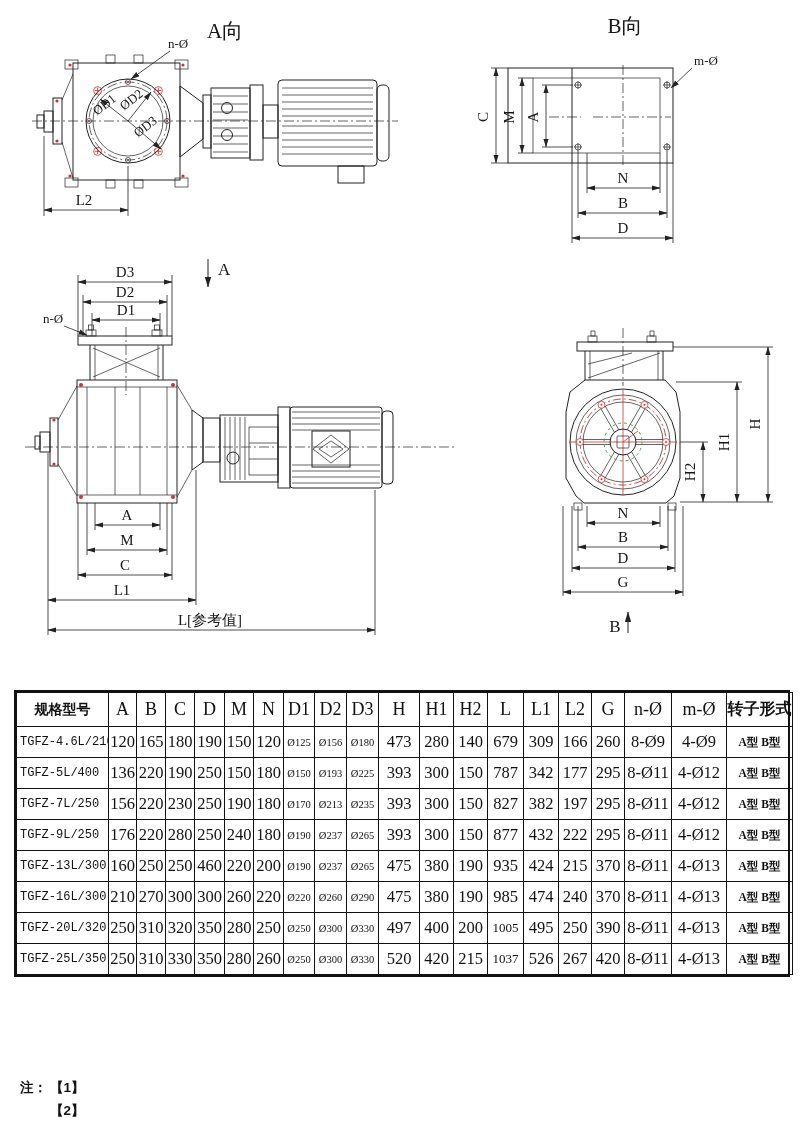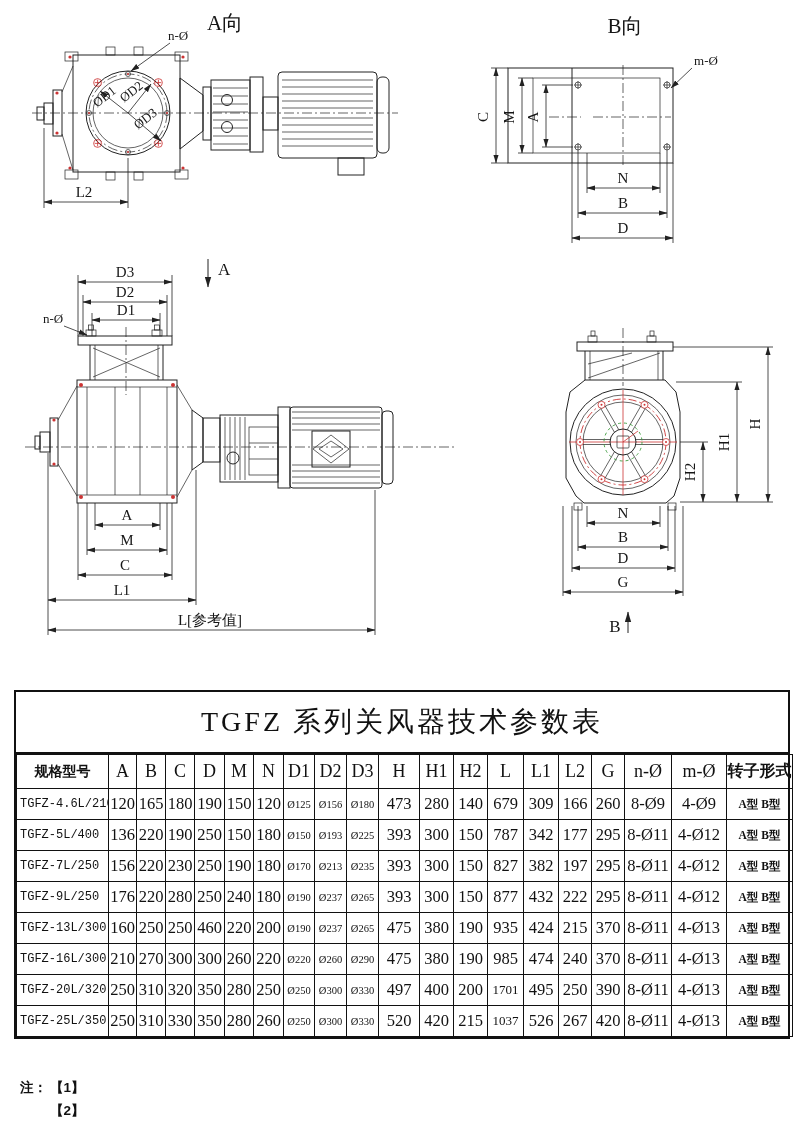--- a/index.html
+++ b/index.html
@@ -37,21 +37,21 @@
   .ptable td.c-rotor{font-size:11.5px;font-weight:bold;}
   
   .notes{position:absolute;left:20px;top:1076px;font-size:13.5px;font-weight:bold;
          line-height:23px;color:#111;font-family:"Liberation Sans",sans-serif;}
   .notes .row{display:flex;}
   .notes .pre{width:30px;flex:none;}
 </style>
 </head>
 <body>
 
-<div class="draw" style="left:20px;top:0;text-align:right;">
+<div class="draw" style="left:20px;top:8px;text-align:right;">
 <svg width="420" height="245" viewBox="0 0 420 245">
   <defs>
     <marker id="arrA" viewBox="0 0 10 6" refX="9.5" refY="3" markerWidth="11" markerHeight="7" orient="auto-start-reverse">
       <path d="M0,0 L10,3 L0,6 z" fill="#222"></path>
     </marker>
   </defs>
   <text class="vtitle" x="205" y="30" text-anchor="middle">A向</text>
 
   <line class="cl" x1="12" y1="113" x2="378" y2="113"></line>
 
@@ -513,21 +513,20 @@
   </g>
 
   <g>
     <line class="ln" x1="98" y1="313" x2="98" y2="292" marker-end="url(#arrE)"></line>
     <text style="font-size:17px" x="85" y="312" text-anchor="middle">B</text>
   </g>
 </svg>
 </div>
 
 <div class="ptable">
-  <div class="ptitle">TGFZ 系列关风器技术参数表</div>
   <table>
     <colgroup>
       <col style="width:92px">
         <col style="width:28px">
         <col style="width:29px">
         <col style="width:29px">
       <col style="width:30px">
         <col style="width:29px">
         <col style="width:30px">
         <col style="width:31px">
@@ -708,21 +707,21 @@
           <td>320</td>
           <td>350</td>
           <td>280</td>
           <td>250</td>
           <td class="c-dia">Ø250</td>
           <td class="c-dia">Ø300</td>
           <td class="c-dia">Ø330</td>
           <td>497</td>
           <td>400</td>
           <td>200</td>
-          <td class="c-tight">1701</td>
+          <td class="c-tight">1005</td>
           <td>495</td>
           <td>250</td>
           <td>390</td>
           <td>8-Ø11</td>
           <td>4-Ø13</td>
           <td class="c-rotor">A型 B型</td>
         </tr>
         <tr>
           <td class="c-model">TGFZ-25L/350</td>
           <td>250</td>

